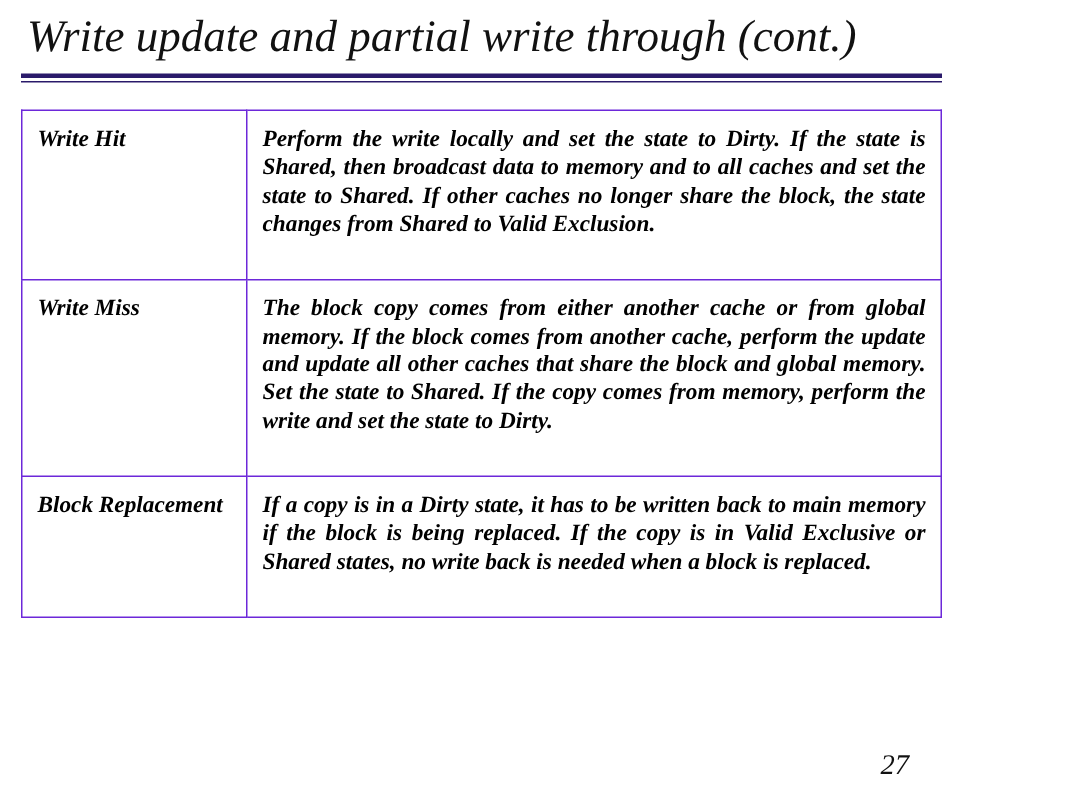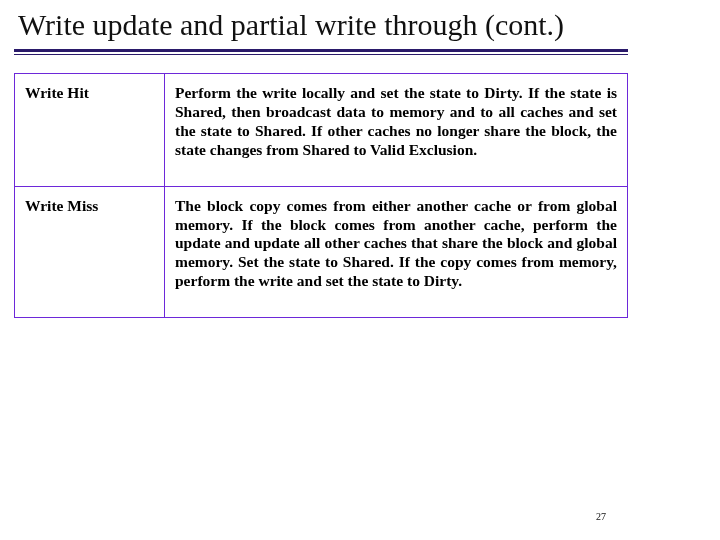--- a/index.html
+++ b/index.html
@@ -1,27 +1,27 @@
 <!DOCTYPE html>
 <html><head>
 <meta charset="utf-8">
 <style>
   * { box-sizing: border-box; margin: 0; padding: 0; }
   html, body { width: 720px; height: 540px; background: #ffffff; font-family: "Times New Roman", Times, serif; color: #000; }
-  .slide { position: relative; width: 632px; height: 540px; padding: 8px 4px 0 14px; }
+  .slide { position: relative; width: 632px; height: 540px; padding: 8px 4px 0 14px; font-style: italic; }
   .title { font-size: 30px; font-weight: 400; color: #111; line-height: 1.1; padding-left: 4px; }
   .rule { margin-top: 8px; height: 0; border-top: 3px solid #2a1a6a; border-bottom: 1px solid #2a1a6a; padding-top: 2px; }
   .tablewrap { margin-top: 18px; }
   table { width: 100%; border-collapse: collapse; table-layout: fixed; }
   col.left { width: 150px; }
   col.right { width: auto; }
   td { border: 1px solid #6d28d9; vertical-align: top; padding: 10px 10px 26px 10px; font-size: 15.5px; line-height: 1.22; }
   td.label { font-weight: 700; }
   td.desc { font-weight: 700; text-align: justify; }
-  .pagenum { position: absolute; right: 26px; bottom: 18px; font-size: 10px; color: #111; }
+  .pagenum { position: absolute; right: 26px; bottom: 18px; font-size: 19px; color: #111; }
 </style>
 </head>
 <body>
 
 <div class="slide">
   <div class="title">Write update and partial write through (cont.)</div>
   <div class="rule"></div>
 
   <div class="tablewrap">
     <table>
@@ -31,18 +31,22 @@
       </colgroup>
       <tbody>
         <tr>
           <td class="label">Write Hit</td>
           <td class="desc">Perform the write locally and set the state to Dirty. If the state is Shared, then broadcast data to memory and to all caches and set the state to Shared. If other caches no longer share the block, the state changes from Shared to Valid Exclusion.</td>
         </tr>
         <tr>
           <td class="label">Write Miss</td>
           <td class="desc">The block copy comes from either another cache or from global memory. If the block comes from another cache, perform the update and update all other caches that share the block and global memory. Set the state to Shared.  If the copy comes from memory, perform the write and set the state to Dirty.</td>
         </tr>
+        <tr>
+          <td class="label">Block Replacement</td>
+          <td class="desc">If a copy is in a Dirty state, it has to be written back to main memory if the block is being replaced. If the copy is in Valid Exclusive or Shared states, no write back is needed when a block is replaced.</td>
+        </tr>
       </tbody>
     </table>
   </div>
 
   <div class="pagenum">27</div>
 </div>
 
 </body></html>

